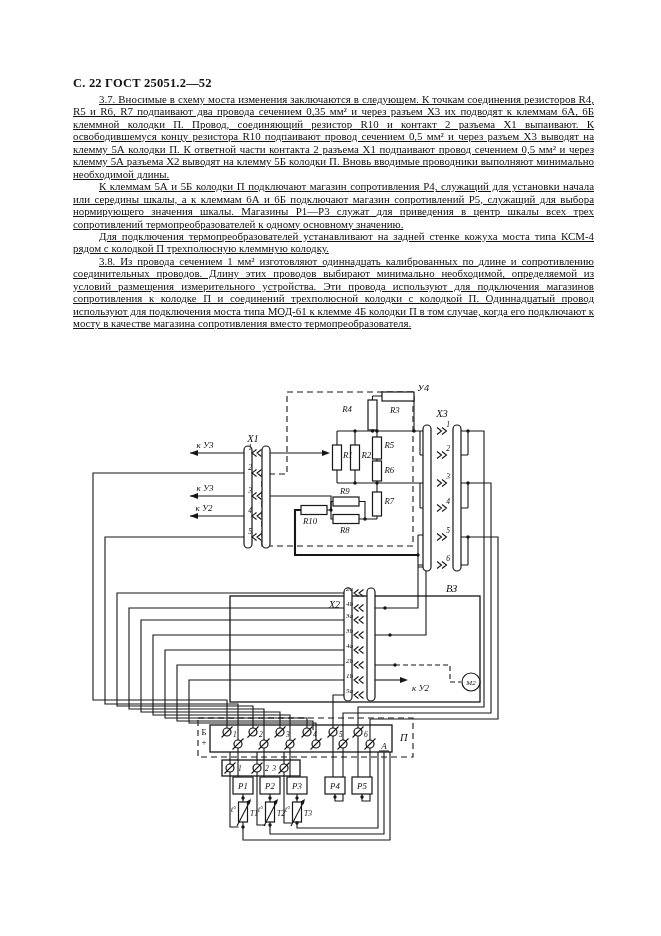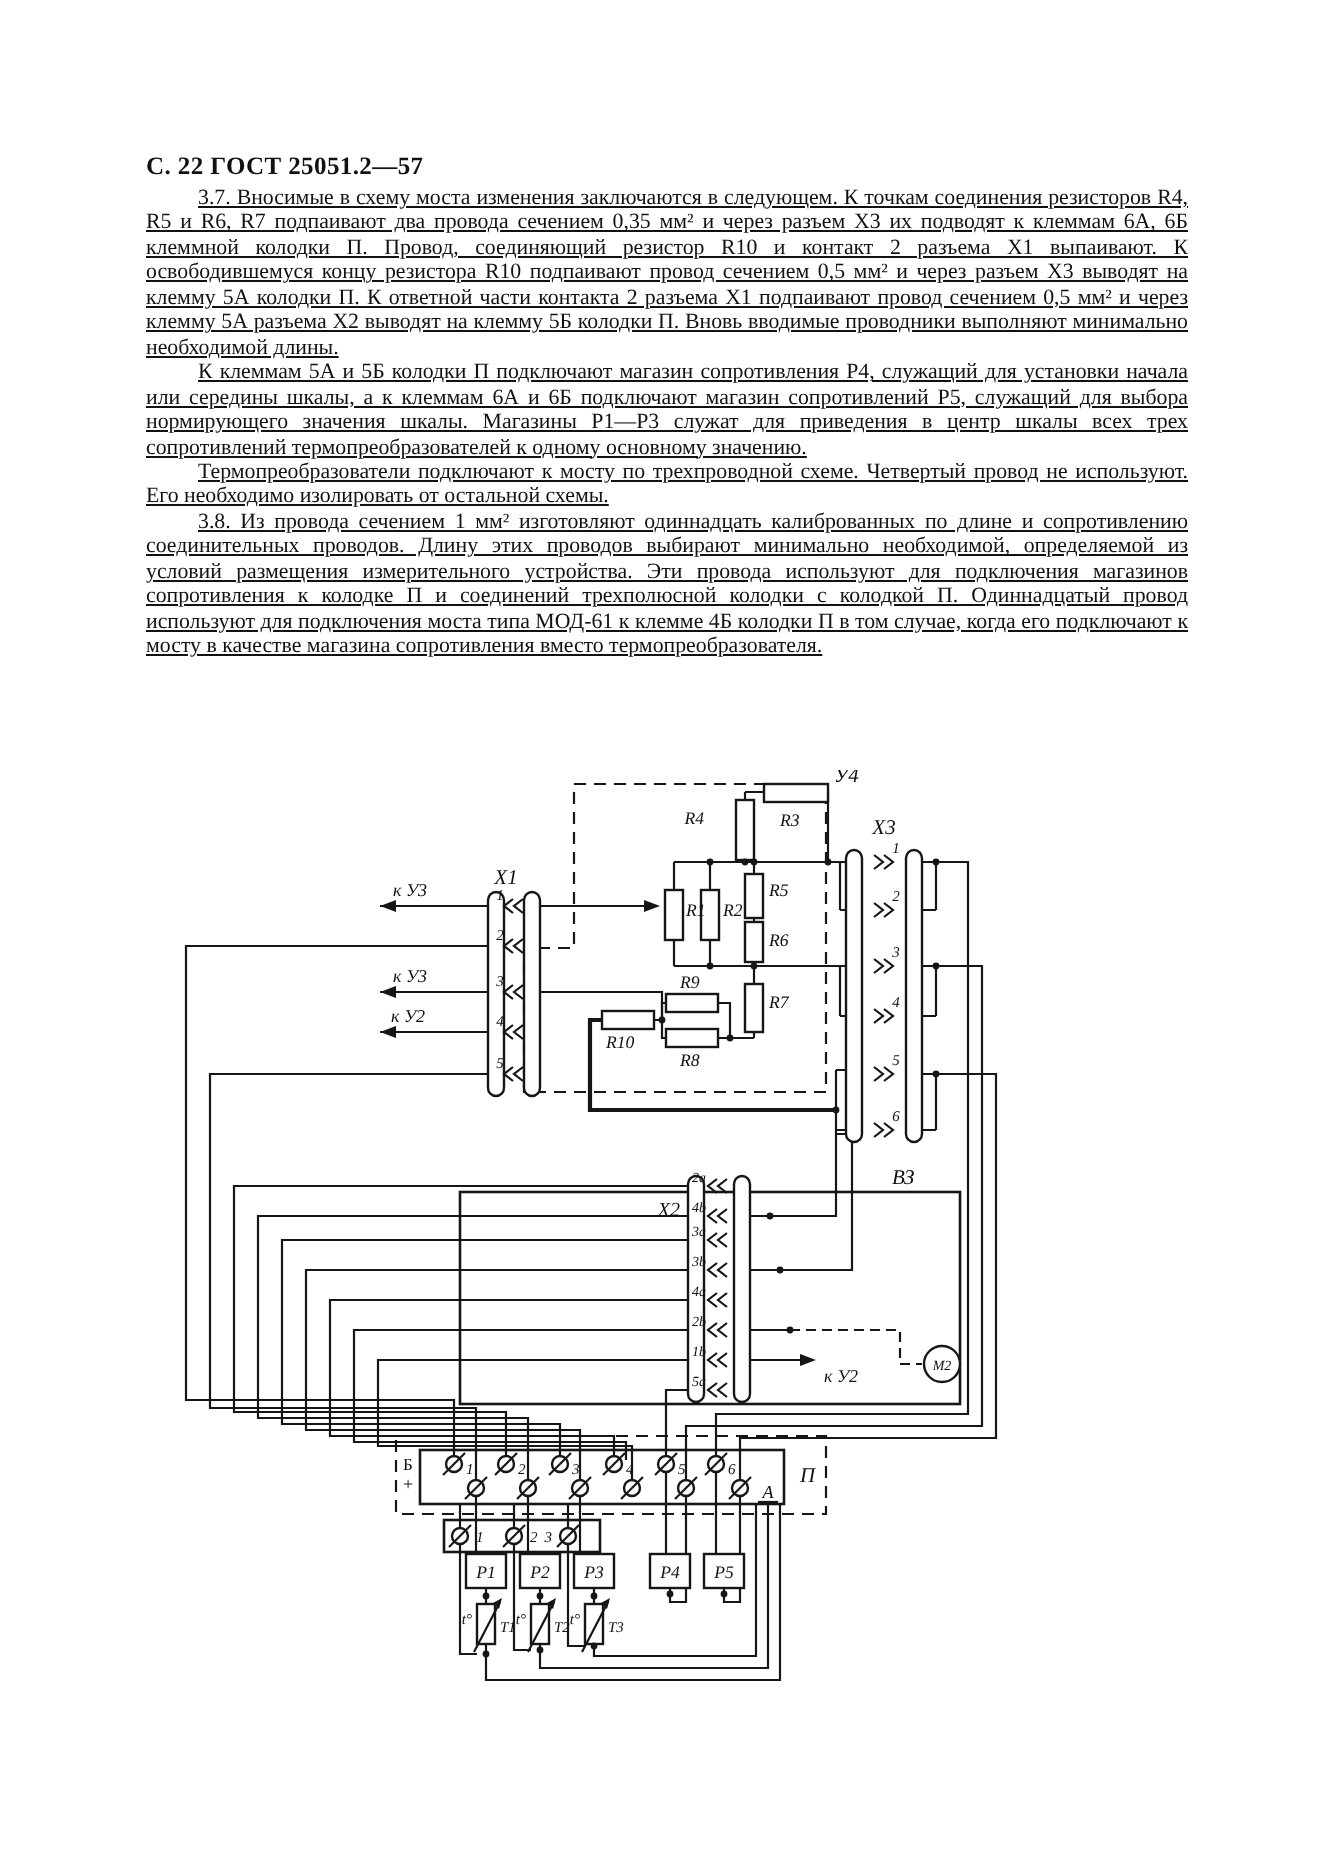--- a/index.html
+++ b/index.html
@@ -16,26 +16,26 @@
   .dash{stroke:#161616;stroke-width:1.1;fill:none;stroke-dasharray:6 4;}
   .dash2{stroke:#161616;stroke-width:1.1;fill:none;stroke-dasharray:5 3;}
   .box{stroke:#161616;stroke-width:1.3;fill:#fff;}
   .cmp{stroke:#161616;stroke-width:1.2;fill:#fff;}
 </style>
 </head>
 <body>
 
 <div class="page">
 
-  <div class="doc-header">С. 22 ГОСТ 25051.2—57</div>
+  <div class="doc-header">С. 22 ГОСТ 25051.2—52</div>
 
   <div class="text-block">
     <p class="para">3.7. Вносимые в схему моста изменения заключаются в следующем. К точкам соединения резисторов R4, R5 и R6, R7 подпаивают два провода сечением 0,35 мм² и через разъем X3 их подводят к клеммам 6А, 6Б клеммной колодки П. Провод, соединяющий резистор R10 и контакт 2 разъема X1 выпаивают. К освободившемуся концу резистора R10 подпаивают провод сечением 0,5 мм² и через разъем X3 выводят на клемму 5А колодки П. К ответной части контакта 2 разъема X1 подпаивают провод сечением 0,5 мм² и через клемму 5А разъема X2 выводят на клемму 5Б колодки П. Вновь вводимые проводники выполняют минимально необходимой длины.</p>
     <p class="para">К клеммам 5А и 5Б колодки П подключают магазин сопротивления Р4, служащий для установки начала или середины шкалы, а к клеммам 6А и 6Б подключают магазин сопротивлений Р5, служащий для выбора нормирующего значения шкалы. Магазины Р1—Р3 служат для приведения в центр шкалы всех трех сопротивлений термопреобразователей к одному основному значению.</p>
-    <p class="para">Термопреобразователи подключают к мосту по трехпроводной схеме. Четвертый провод не используют. Его необходимо изолировать от остальной схемы.</p>
+    <p class="para">Для подключения термопреобразователей устанавливают на задней стенке кожуха моста типа КСМ-4 рядом с колодкой П трехполюсную клеммную колодку.</p>
     <p class="para">3.8. Из провода сечением 1 мм² изготовляют одиннадцать калиброванных по длине и сопротивлению соединительных проводов. Длину этих проводов выбирают минимально необходимой, определяемой из условий размещения измерительного устройства. Эти провода используют для подключения магазинов сопротивления к колодке П и соединений трехполюсной колодки с колодкой П. Одиннадцатый провод используют для подключения моста типа МОД-61 к клемме 4Б колодки П в том случае, когда его подключают к мосту в качестве магазина сопротивления вместо термопреобразователя.</p>
   </div>
 
   <svg class="diagram" width="661" height="500" viewBox="0 385 661 500" xmlns="http://www.w3.org/2000/svg">
 
     <path class="dash" d="M287,392 H413 V546 H262 V474 H287 Z"></path>
 
     <rect class="dash" x="198" y="718" width="215" height="39"></rect>
 
     <g>

